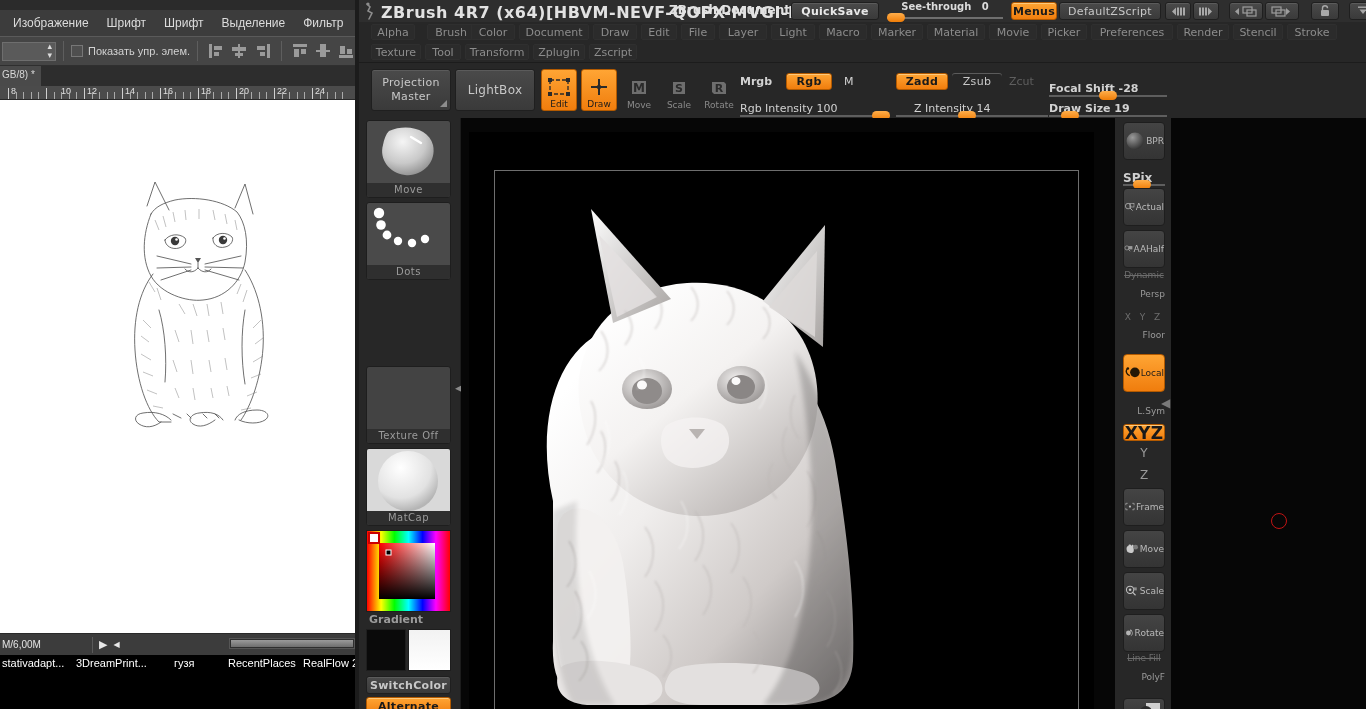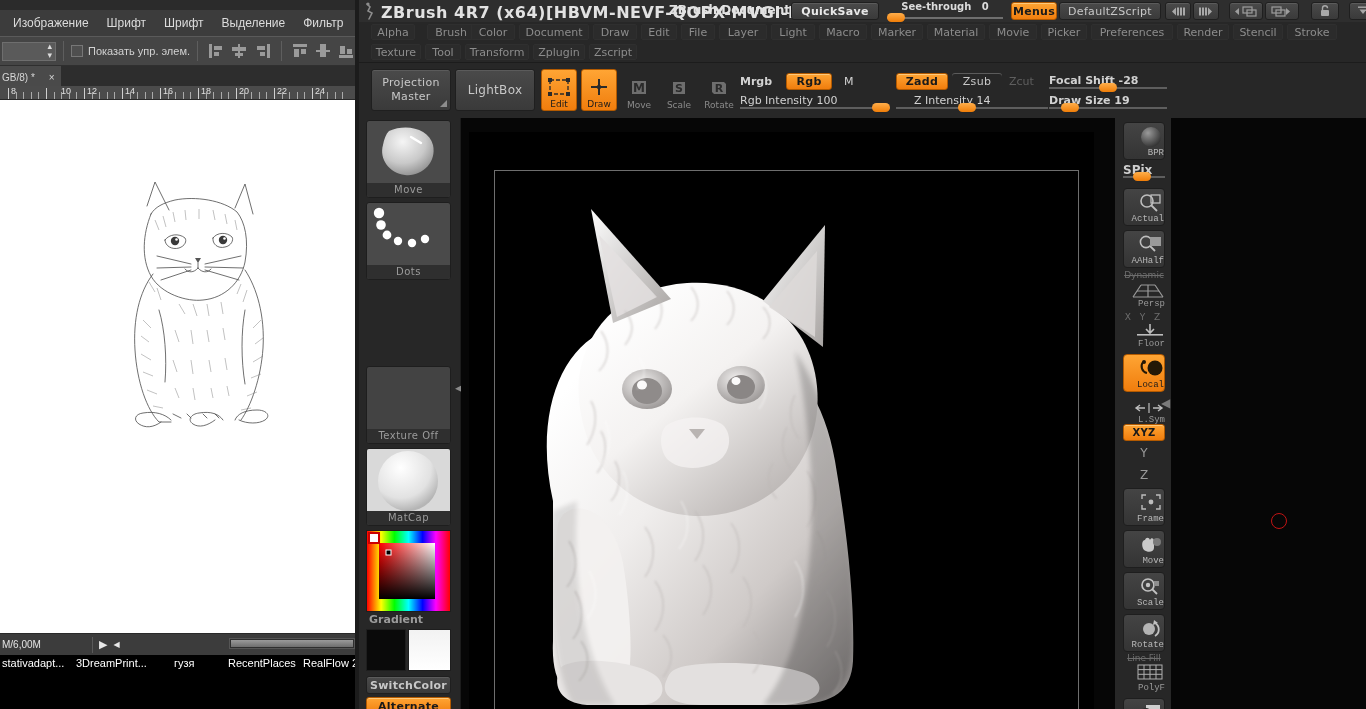--- a/index.html
+++ b/index.html
@@ -21,22 +21,22 @@
   .opt-combo{ width:54px; height:19px; margin-left:2px; background:#5a5a5a; border:1px solid #6e6e6e;
               display:flex; align-items:center; justify-content:flex-end; padding-right:3px; color:#dcdcdc; font-size:10px;}
   .opt-sep{ width:1px; height:20px; background:#5e5e5e; margin:0 7px; }
   .opt-check{ width:12px; height:12px; background:#4f4f4f; border:1px solid #777; margin-right:5px; }
   .opt-lbl{ font-size:11px; color:#d2d2d2; white-space:nowrap; font-family:"Liberation Sans", sans-serif;}
   .align-ico{ width:15px; height:14px; margin:0 4px; opacity:.65; position:relative; }
   .align-ico i{ position:absolute; background:#c8c8c8; display:block; }
 
   #ps-tabstrip{ position:absolute; left:0; top:66px; width:359px; height:20px; background:#2d2d2d; }
   #ps-tab{ position:absolute; left:0; top:0; height:20px; background:#4a4a4a; padding:3px 6px 0 2px;
-           color:#d6d6d6; font-size:10px; display:flex; align-items:center; gap:14px;
-           font-family:"Liberation Sans", sans-serif; border-right:1px solid #2d2d2d;}
+           color:#d6d6d6; font-size:10px; display:flex; align-items:center; gap:20px;
+           font-family:"Liberation Sans", sans-serif; border-right:1px solid #2d2d2d;flex-direction:column;}
   #ps-ruler{ position:absolute; left:0; top:86px; width:359px; height:14px; background:#4b4b4b;
              border-bottom:1px solid #2a2a2a; overflow:hidden; }
   #ps-ruler .tick{ position:absolute; top:6px; width:1px; height:7px; background:#aaa; }
   #ps-ruler .tickm{ position:absolute; top:2px; width:1px; height:11px; background:#d0d0d0; }
   #ps-ruler .tl{ position:absolute; top:0px; font-size:9px; color:#e0e0e0; font-family:"Liberation Sans", sans-serif;}
   #ps-canvas{ position:absolute; left:0; top:100px; width:359px; height:533px; background:#ffffff; overflow:hidden; }
   #ps-statusbar{ position:absolute; left:0; top:633px; width:359px; height:22px; background:#3c3c3c;
                  display:flex; align-items:center; border-top:1px solid #2a2a2a; }
   #ps-status-text{ color:#e4e4e4; font-size:10px; padding-left:2px; width:92px; font-family:"Liberation Sans", sans-serif;}
   #ps-statusbar .sb-div{ width:1px; height:16px; background:#5a5a5a; }
@@ -101,21 +101,21 @@
   #pm-btn .corner{ position:absolute; right:3px; bottom:3px; width:0; height:0;
                    border-left:7px solid transparent; border-bottom:7px solid #8d8d8d; }
   #lb-btn{ position:absolute; left:96px; top:6px; width:80px; height:42px; font-size:12px; }
   .shelf-ico{ position:absolute; top:6px; width:36px; height:42px; display:flex; flex-direction:column;
               align-items:center; justify-content:flex-end; border-radius:3px; }
   .shelf-ico .cap{ font-size:9px; line-height:11px; }
   .shelf-ico.on{ background:linear-gradient(#ffa534,#f07d0d); border:1px solid #b35a00; }
   .shelf-ico.on .cap{ color:#1b1b1b; }
   .shelf-ico.off .cap{ color:#8a8a8a; }
 
-  .sld{ position:absolute; height:15px; }
+  .sld{ position:absolute; height:15px;margin-top:8px; }
   .sld .track{ position:absolute; left:0; bottom:1px; width:100%; height:2px; background:#5e5e5e; }
   .sld .knob{ position:absolute; bottom:-2px; width:18px; height:9px; border-radius:5px;
               background:linear-gradient(#ffae4a,#ef7d08); }
   .sld .txt{ position:absolute; left:0; top:-1px; color:#d2d2d2; font-size:11px; white-space:nowrap; }
 
   
   #zb-leftcol{ position:absolute; left:0; top:118px; width:102px; height:591px; background:#272727;
                border-right:1px solid #1c1c1c; }
   .thumb{ position:absolute; left:7px; width:85px; border:1px solid #1e1e1e; border-radius:3px;
           background:#4a4a4a; overflow:hidden; }
@@ -124,22 +124,22 @@
   .swatchbox{ position:absolute; left:7px; width:85px; border:1px solid #1e1e1e; }
 
   
   #zb-canvas{ position:absolute; left:102px; top:118px; width:1013px; height:591px;
               background:#000; }
   #brush-cursor{ position:absolute; width:16px; height:16px; border:1px solid #c01414; border-radius:50%; }
 
   
   #zb-vtool{ position:absolute; left:756px; top:118px; width:56px; height:591px; background:#272727; }
   .vbtn{ position:absolute; left:8px; width:42px; height:38px; border-radius:4px;
-         display:flex; flex-direction:column; align-items:flex-end; justify-content:flex-end;
-         background:linear-gradient(#444,#343434); border:1px solid #1e1e1e;font-family:Liberation Mono, monospace; }
+         display:flex; flex-direction:row; align-items:center; justify-content:flex-end;
+         background:linear-gradient(#444,#343434); border:1px solid #1e1e1e; }
   .vbtn .cap{ font-size:9px; color:#b9b9b9; line-height:11px; }
   .vbtn.flat{ background:none; border:none; }
   .vbtn.flat .cap{ color:#9a9a9a;padding-left:43px; }
   .vbtn.on{ background:linear-gradient(#ffa534,#f07d0d); border:1px solid #b35a00; }
   .vbtn.on .cap{ color:#1b1b1b; }
   .vtag{ position:absolute; left:8px; width:42px; text-align:center; font-size:9px; color:#6d6d6d; }
 </style>
 </head>
 <body>
 
@@ -768,21 +768,21 @@
 
     <div class="vbtn flat" style="top:278px;height:30px">
       <svg width="32" height="14" viewBox="0 0 32 14">
         <path d="M16 2 L16 12" stroke="#bdbdbd" stroke-width="1.2"></path>
         <path d="M12 7 L4 7 M7 4 L3 7 L7 10" stroke="#bdbdbd" stroke-width="1.4" fill="none"></path>
         <path d="M20 7 L28 7 M25 4 L29 7 L25 10" stroke="#bdbdbd" stroke-width="1.4" fill="none"></path>
       </svg>
       <span class="cap">L.Sym</span>
     </div>
 
-    <div class="zbtn on" style="position:absolute;left:8px;top:306px;width:42px;height:17px;font-weight:bold;font-size:10px">
+    <div class="zbtn on" style="position:absolute;left:8px;top:306px;width:42px;height:17px;font-weight:bold;font-size:17px">
       <span>XYZ</span>
     </div>
     <div class="vtag" style="top:328px;font-size:12px;color:#9a9a9a">Y</div>
     <div class="vtag" style="top:350px;font-size:12px;color:#9a9a9a">Z</div>
 
     <div class="vbtn" style="top:370px">
       <svg width="26" height="22" viewBox="0 0 26 22">
         <circle cx="13" cy="10" r="2.4" fill="#bdbdbd"></circle>
         <path d="M4 7 L4 3 L8 3 M22 7 L22 3 L18 3 M4 13 L4 17 L8 17 M22 13 L22 17 L18 17" stroke="#bdbdbd" stroke-width="1.4" fill="none"></path>
       </svg>

